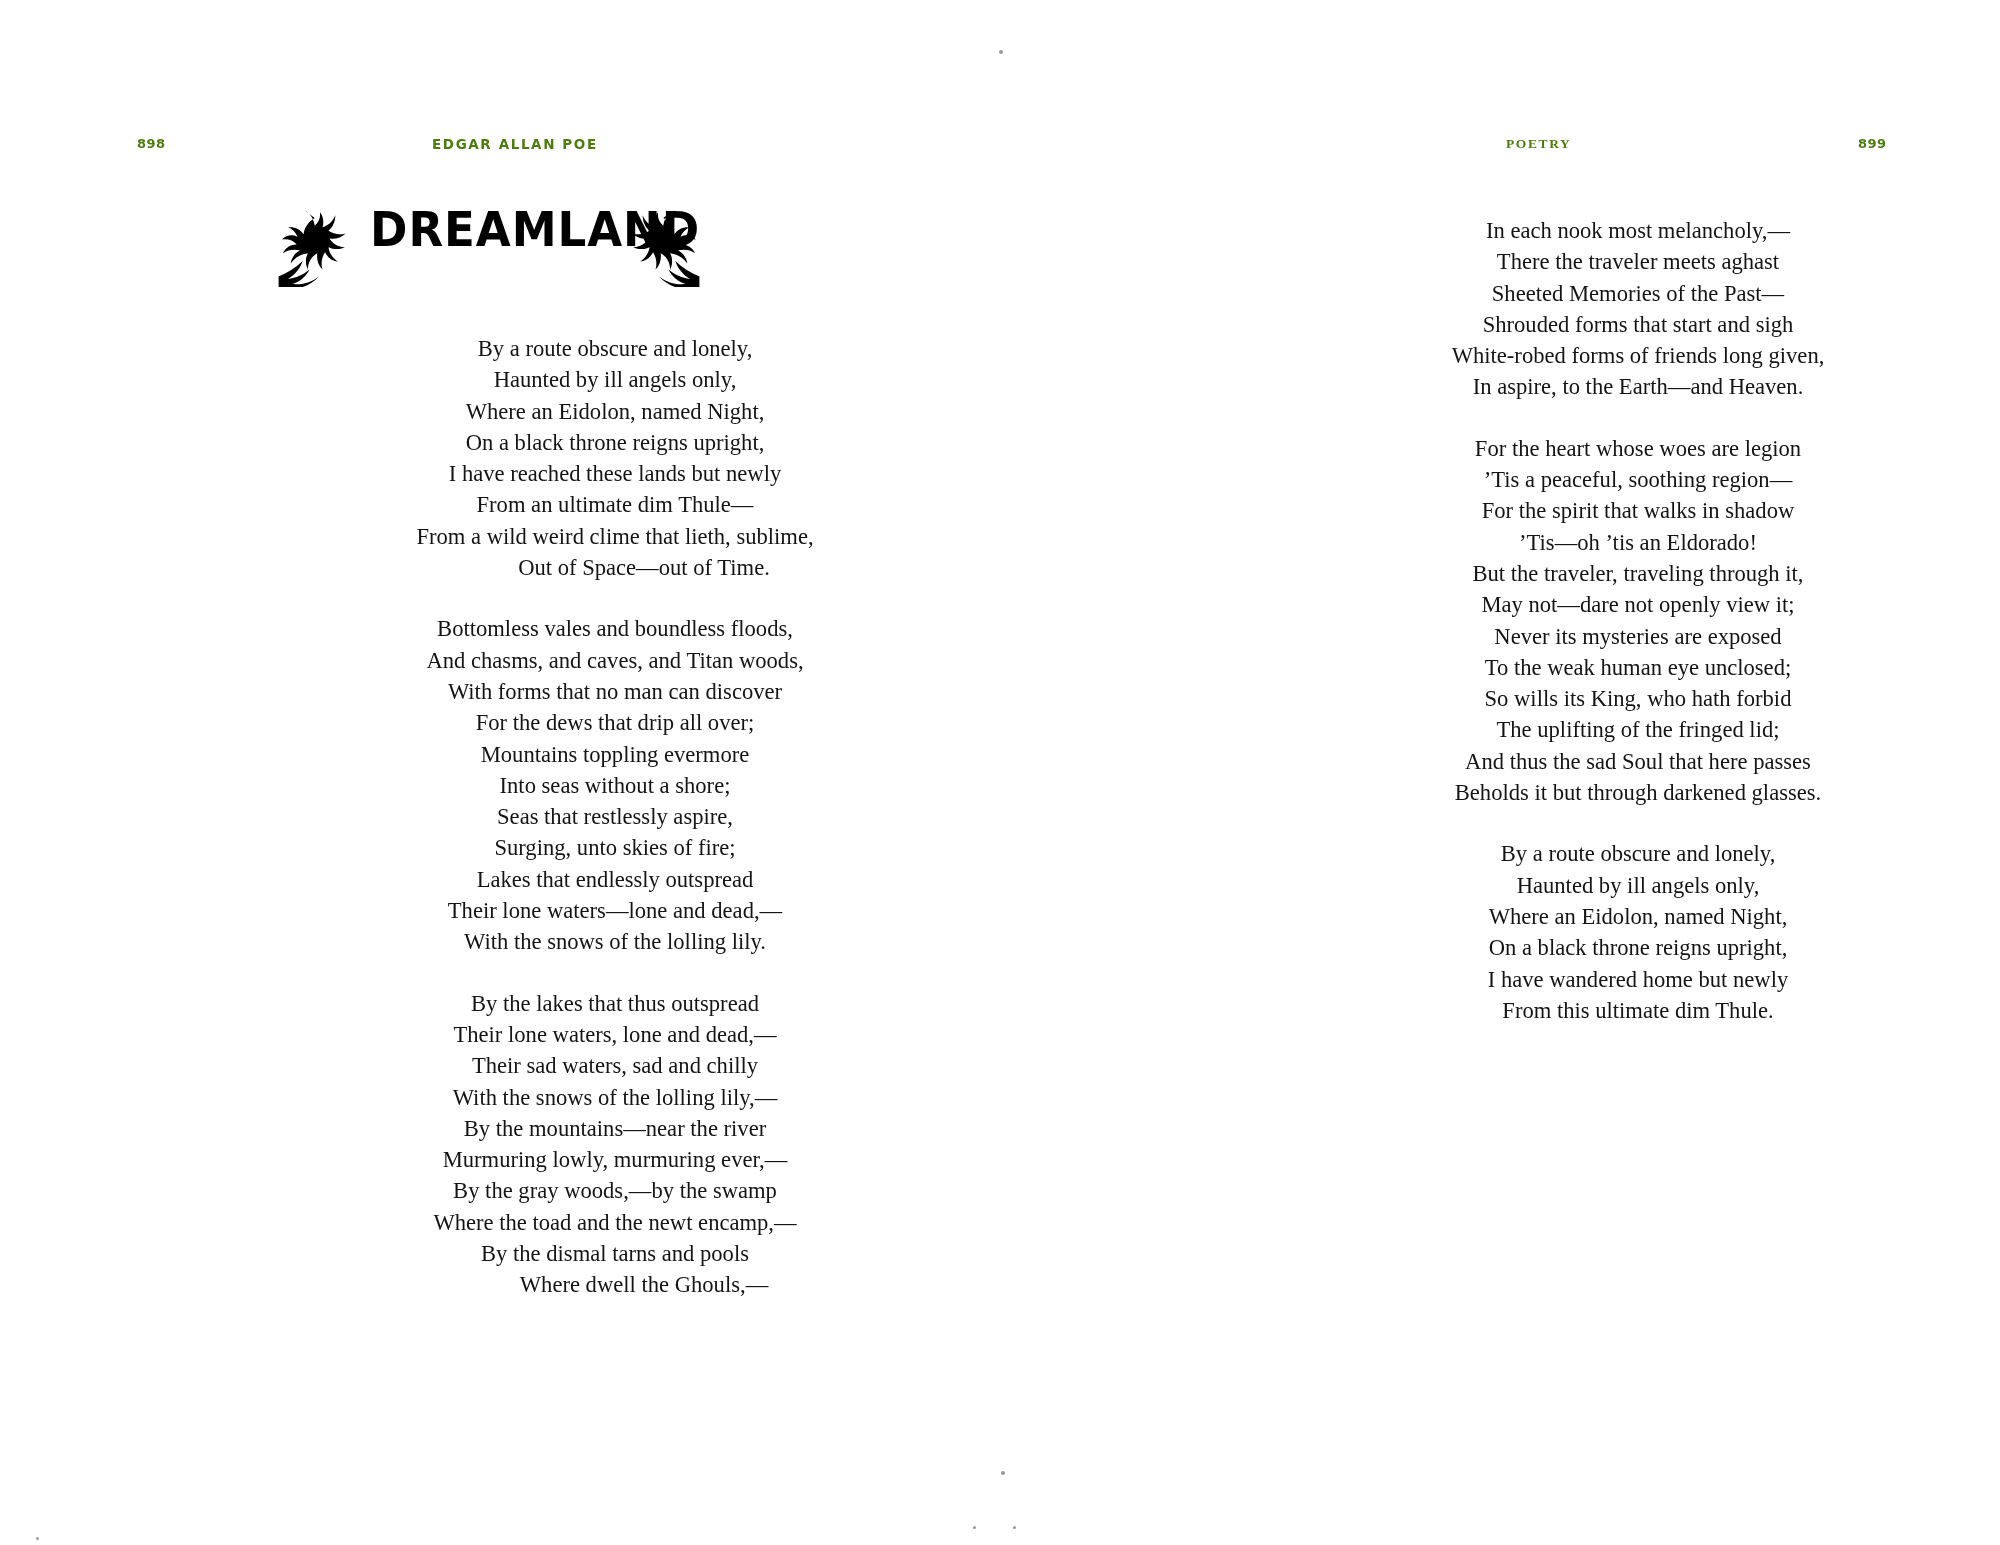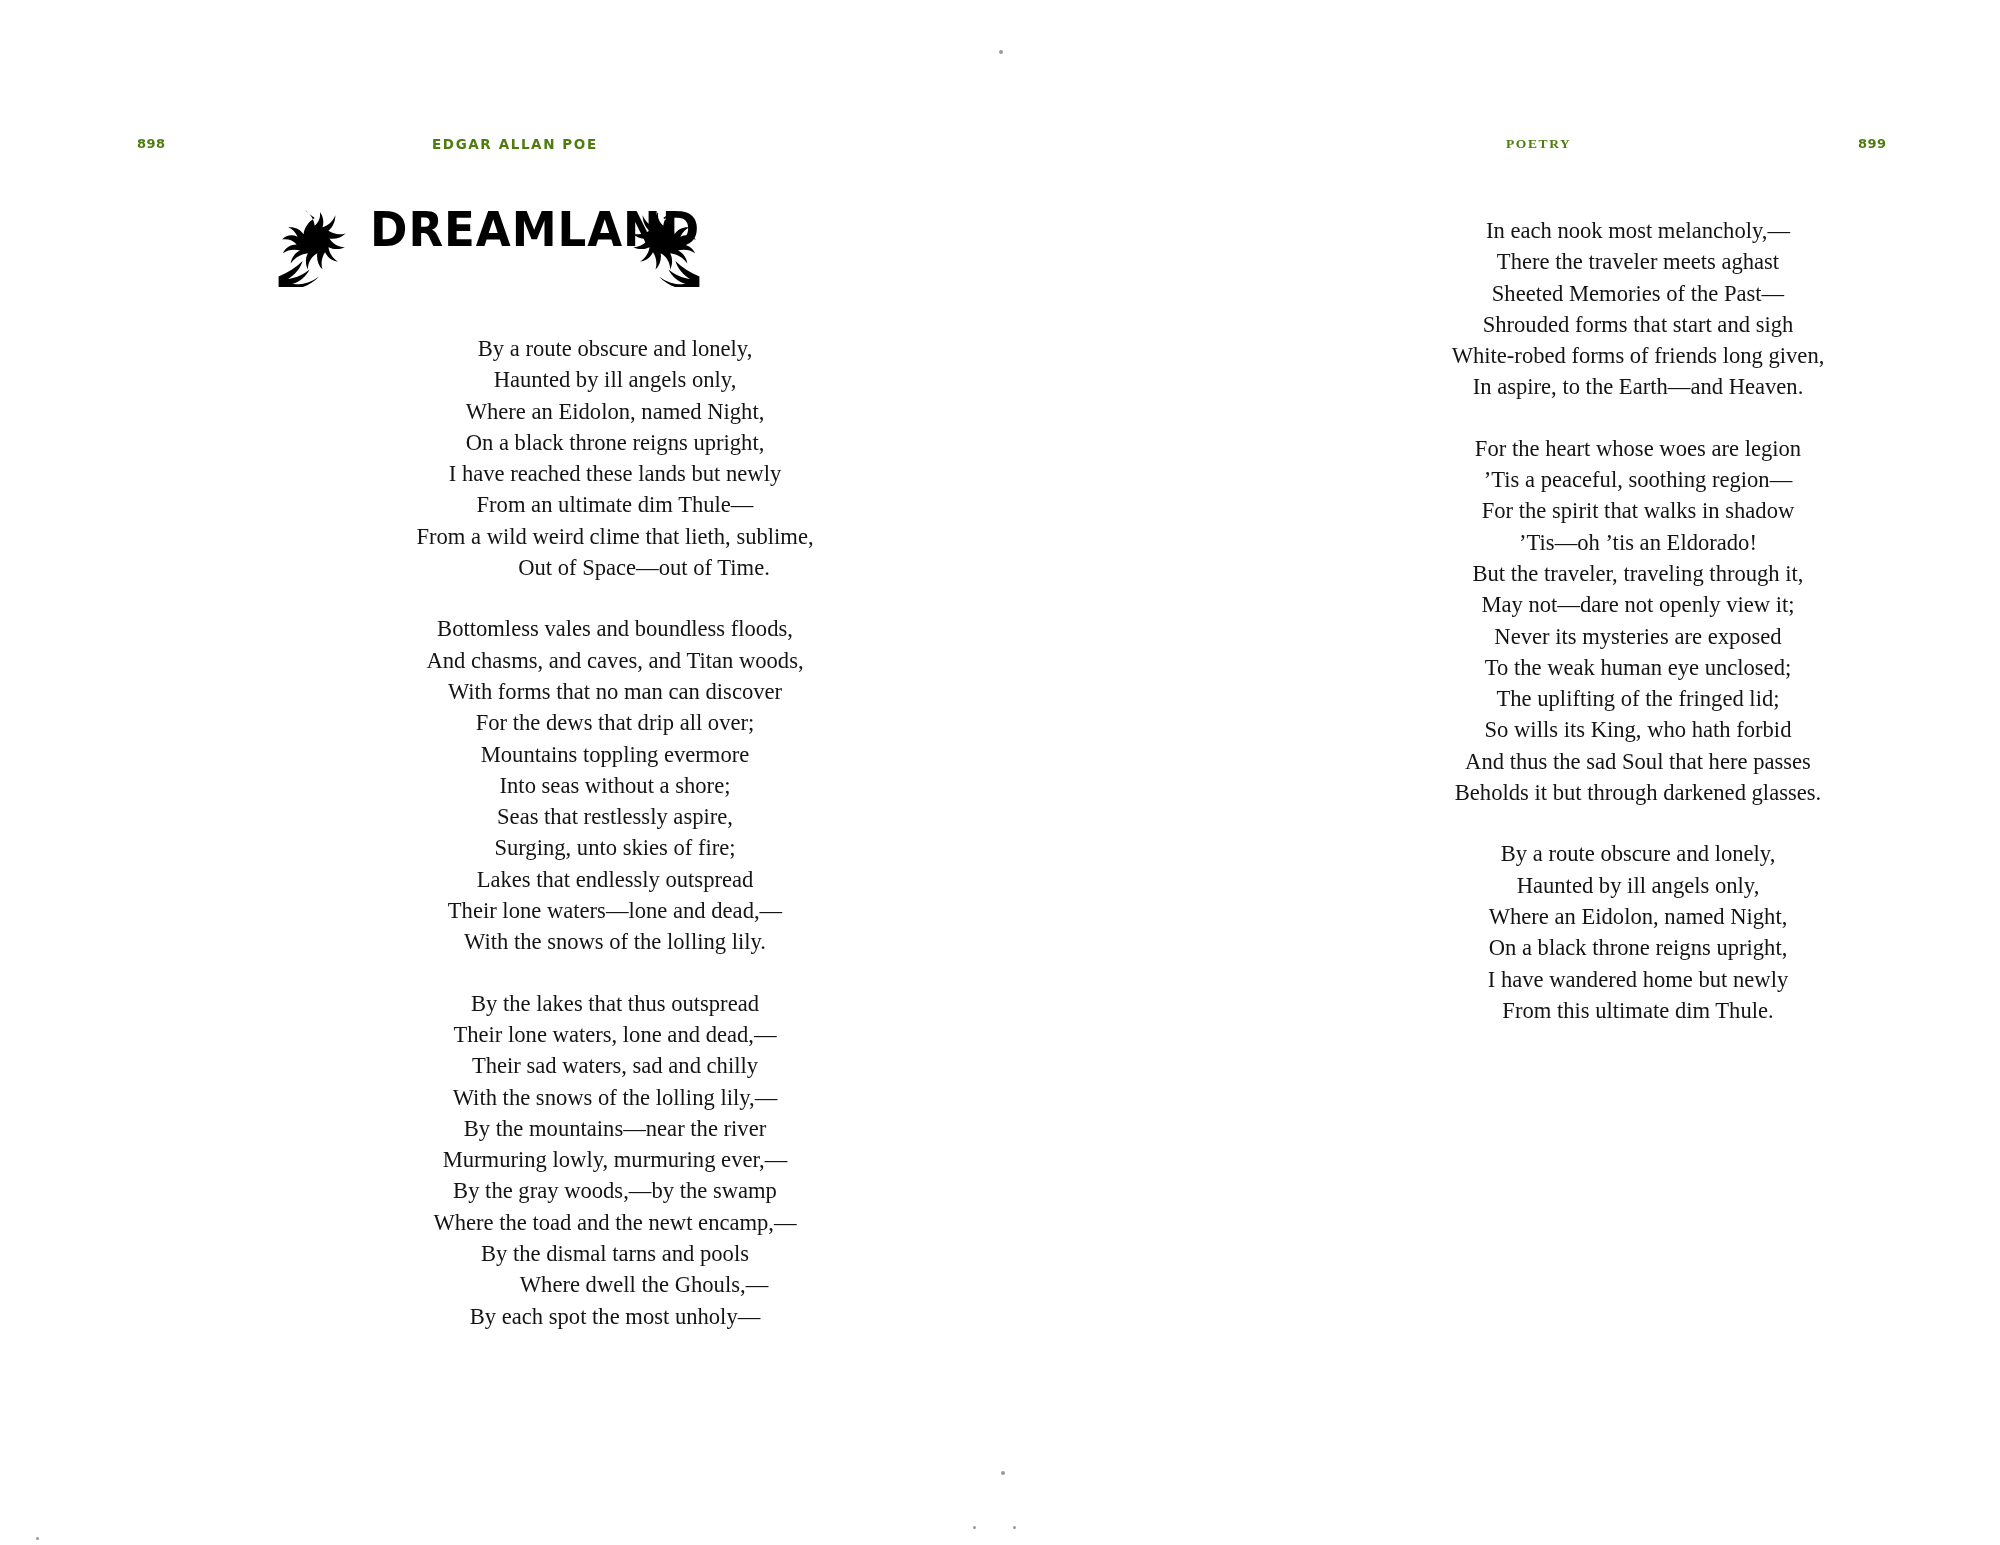--- a/index.html
+++ b/index.html
@@ -165,21 +165,20 @@
         <div class="line">By the lakes that thus outspread</div>
         <div class="line">Their lone waters, lone and dead,—</div>
         <div class="line">Their sad waters, sad and chilly</div>
         <div class="line">With the snows of the lolling lily,—</div>
         <div class="line">By the mountains—near the river</div>
         <div class="line">Murmuring lowly, murmuring ever,—</div>
         <div class="line">By the gray woods,—by the swamp</div>
         <div class="line">Where the toad and the newt encamp,—</div>
         <div class="line">By the dismal tarns and pools</div>
         <div class="line indent">Where dwell the Ghouls,—</div>
-        <div class="line">By each spot the most unholy—</div>
       </div>
     </div>
 
   <div class="verse right-verse" id="right-col">
       <div class="stanza">
         <div class="line">In each nook most melancholy,—</div>
         <div class="line">There the traveler meets aghast</div>
         <div class="line">Sheeted Memories of the Past—</div>
         <div class="line">Shrouded forms that start and sigh</div>
         <div class="line">White-robed forms of friends long given,</div>
@@ -187,22 +186,22 @@
       </div>
       <div class="stanza">
         <div class="line">For the heart whose woes are legion</div>
         <div class="line">’Tis a peaceful, soothing region—</div>
         <div class="line">For the spirit that walks in shadow</div>
         <div class="line">’Tis—oh ’tis an Eldorado!</div>
         <div class="line">But the traveler, traveling through it,</div>
         <div class="line">May not—dare not openly view it;</div>
         <div class="line">Never its mysteries are exposed</div>
         <div class="line">To the weak human eye unclosed;</div>
+        <div class="line">So wills its King, who hath forbid</div>
         <div class="line">The uplifting of the fringed lid;</div>
-        <div class="line">So wills its King, who hath forbid</div>
         <div class="line">And thus the sad Soul that here passes</div>
         <div class="line">Beholds it but through darkened glasses.</div>
       </div>
       <div class="stanza">
         <div class="line">By a route obscure and lonely,</div>
         <div class="line">Haunted by ill angels only,</div>
         <div class="line">Where an Eidolon, named Night,</div>
         <div class="line">On a black throne reigns upright,</div>
         <div class="line">I have wandered home but newly</div>
         <div class="line">From this ultimate dim Thule.</div>

